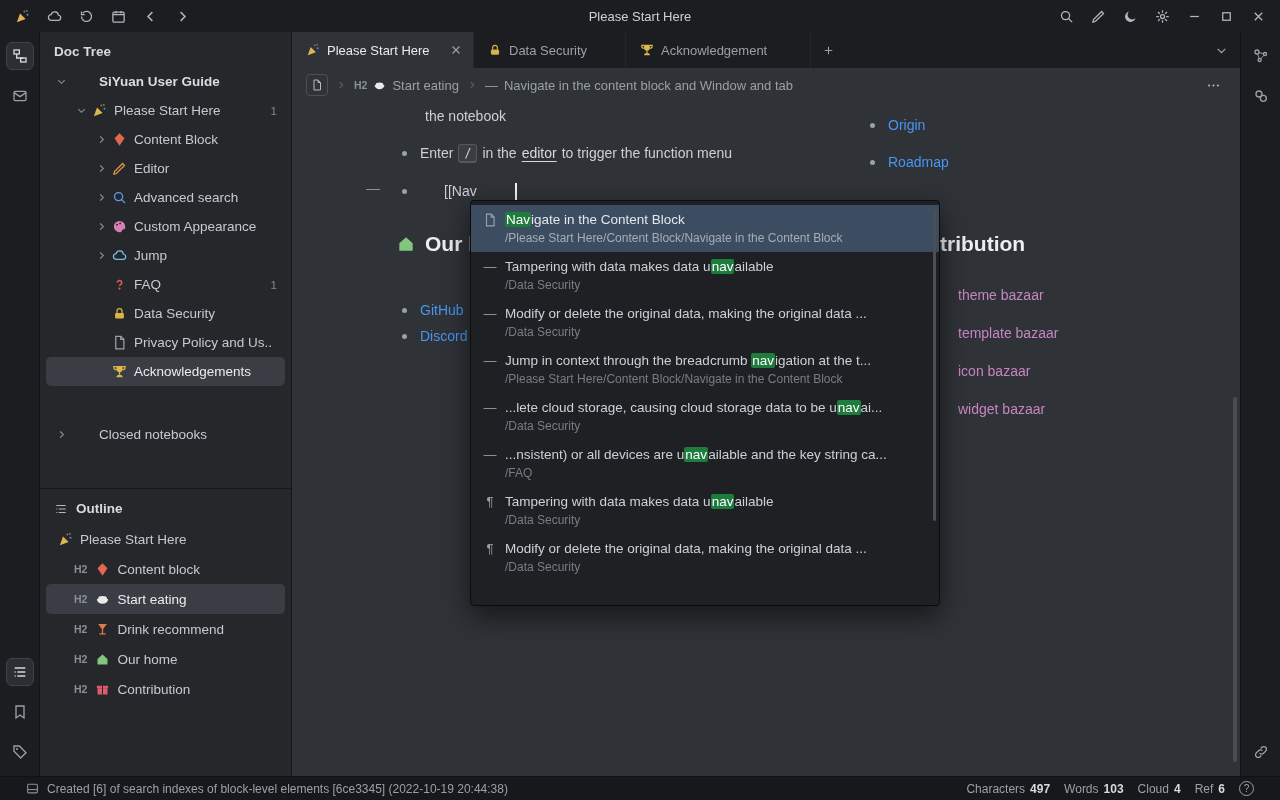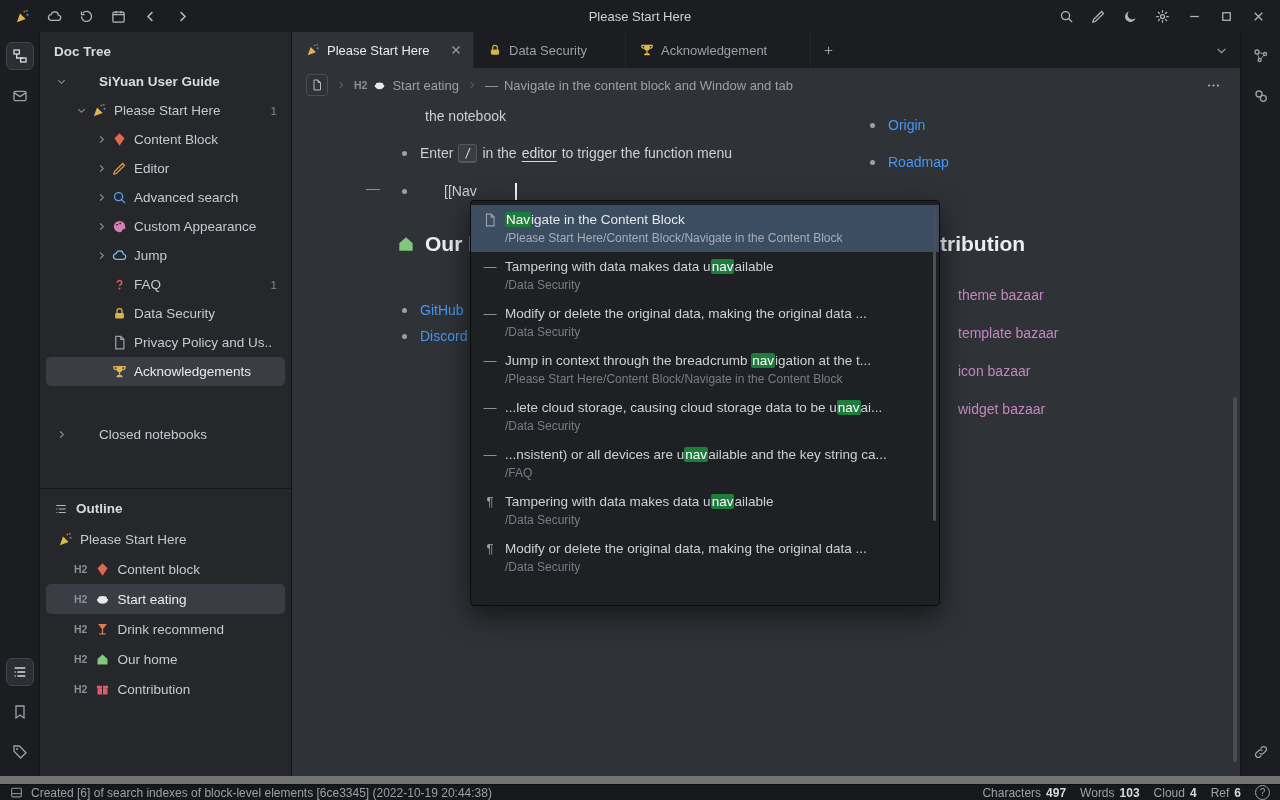--- a/index.html
+++ b/index.html
@@ -103,21 +103,21 @@
 .pp-ic{width:14px;height:14px;color:#9aa0a6;flex:none;}
 .pp-mark{width:14px;flex:none;color:#9aa0a6;text-align:center;font-size:13px;}
 .pp-text{overflow:hidden;}
 .pp-path{font-size:12px;color:#787d85;padding-left:22px;white-space:nowrap;overflow:hidden;line-height:17px;margin-top:1px;}
 .pp-row.sel .pp-path{color:#a6adb8;}
 mark{background:#1e7c3d;color:#fff;border-radius:2px;padding:0 1px;}
 mark:empty{display:none;}
 .pp-scroll{position:absolute;right:3px;top:8px;width:3px;height:312px;background:#4a4e55;border-radius:2px;}
 
 
-.statusbar{position:absolute;left:0;right:0;bottom:0;height:16px;background:#17181b;border-top:1px solid #101114;display:flex;align-items:center;padding:0 10px;gap:8px;font-size:12px;color:#9aa0a6;}
+.statusbar{position:absolute;left:0;right:0;bottom:0;height:24px;background:#17181b;border-top:1px solid #101114;display:flex;align-items:center;padding:0 26px;gap:8px;font-size:12px;color:#9aa0a6;}
 .statusbar .ic{width:13px;height:13px;color:#8a9099;}
 .sb-stats{margin-left:auto;display:flex;gap:14px;align-items:center;}
 .sb-pair{display:flex;gap:5px;align-items:center;}
 .sb-pair b{color:#d6d9dd;font-weight:700;}
 .help{width:15px;height:15px;border:1.5px solid #9aa0a6;border-radius:50%;display:flex;align-items:center;justify-content:center;font-size:10px;color:#9aa0a6;}
 </style>
 </head>
 <body>
 
 <div class="window">

